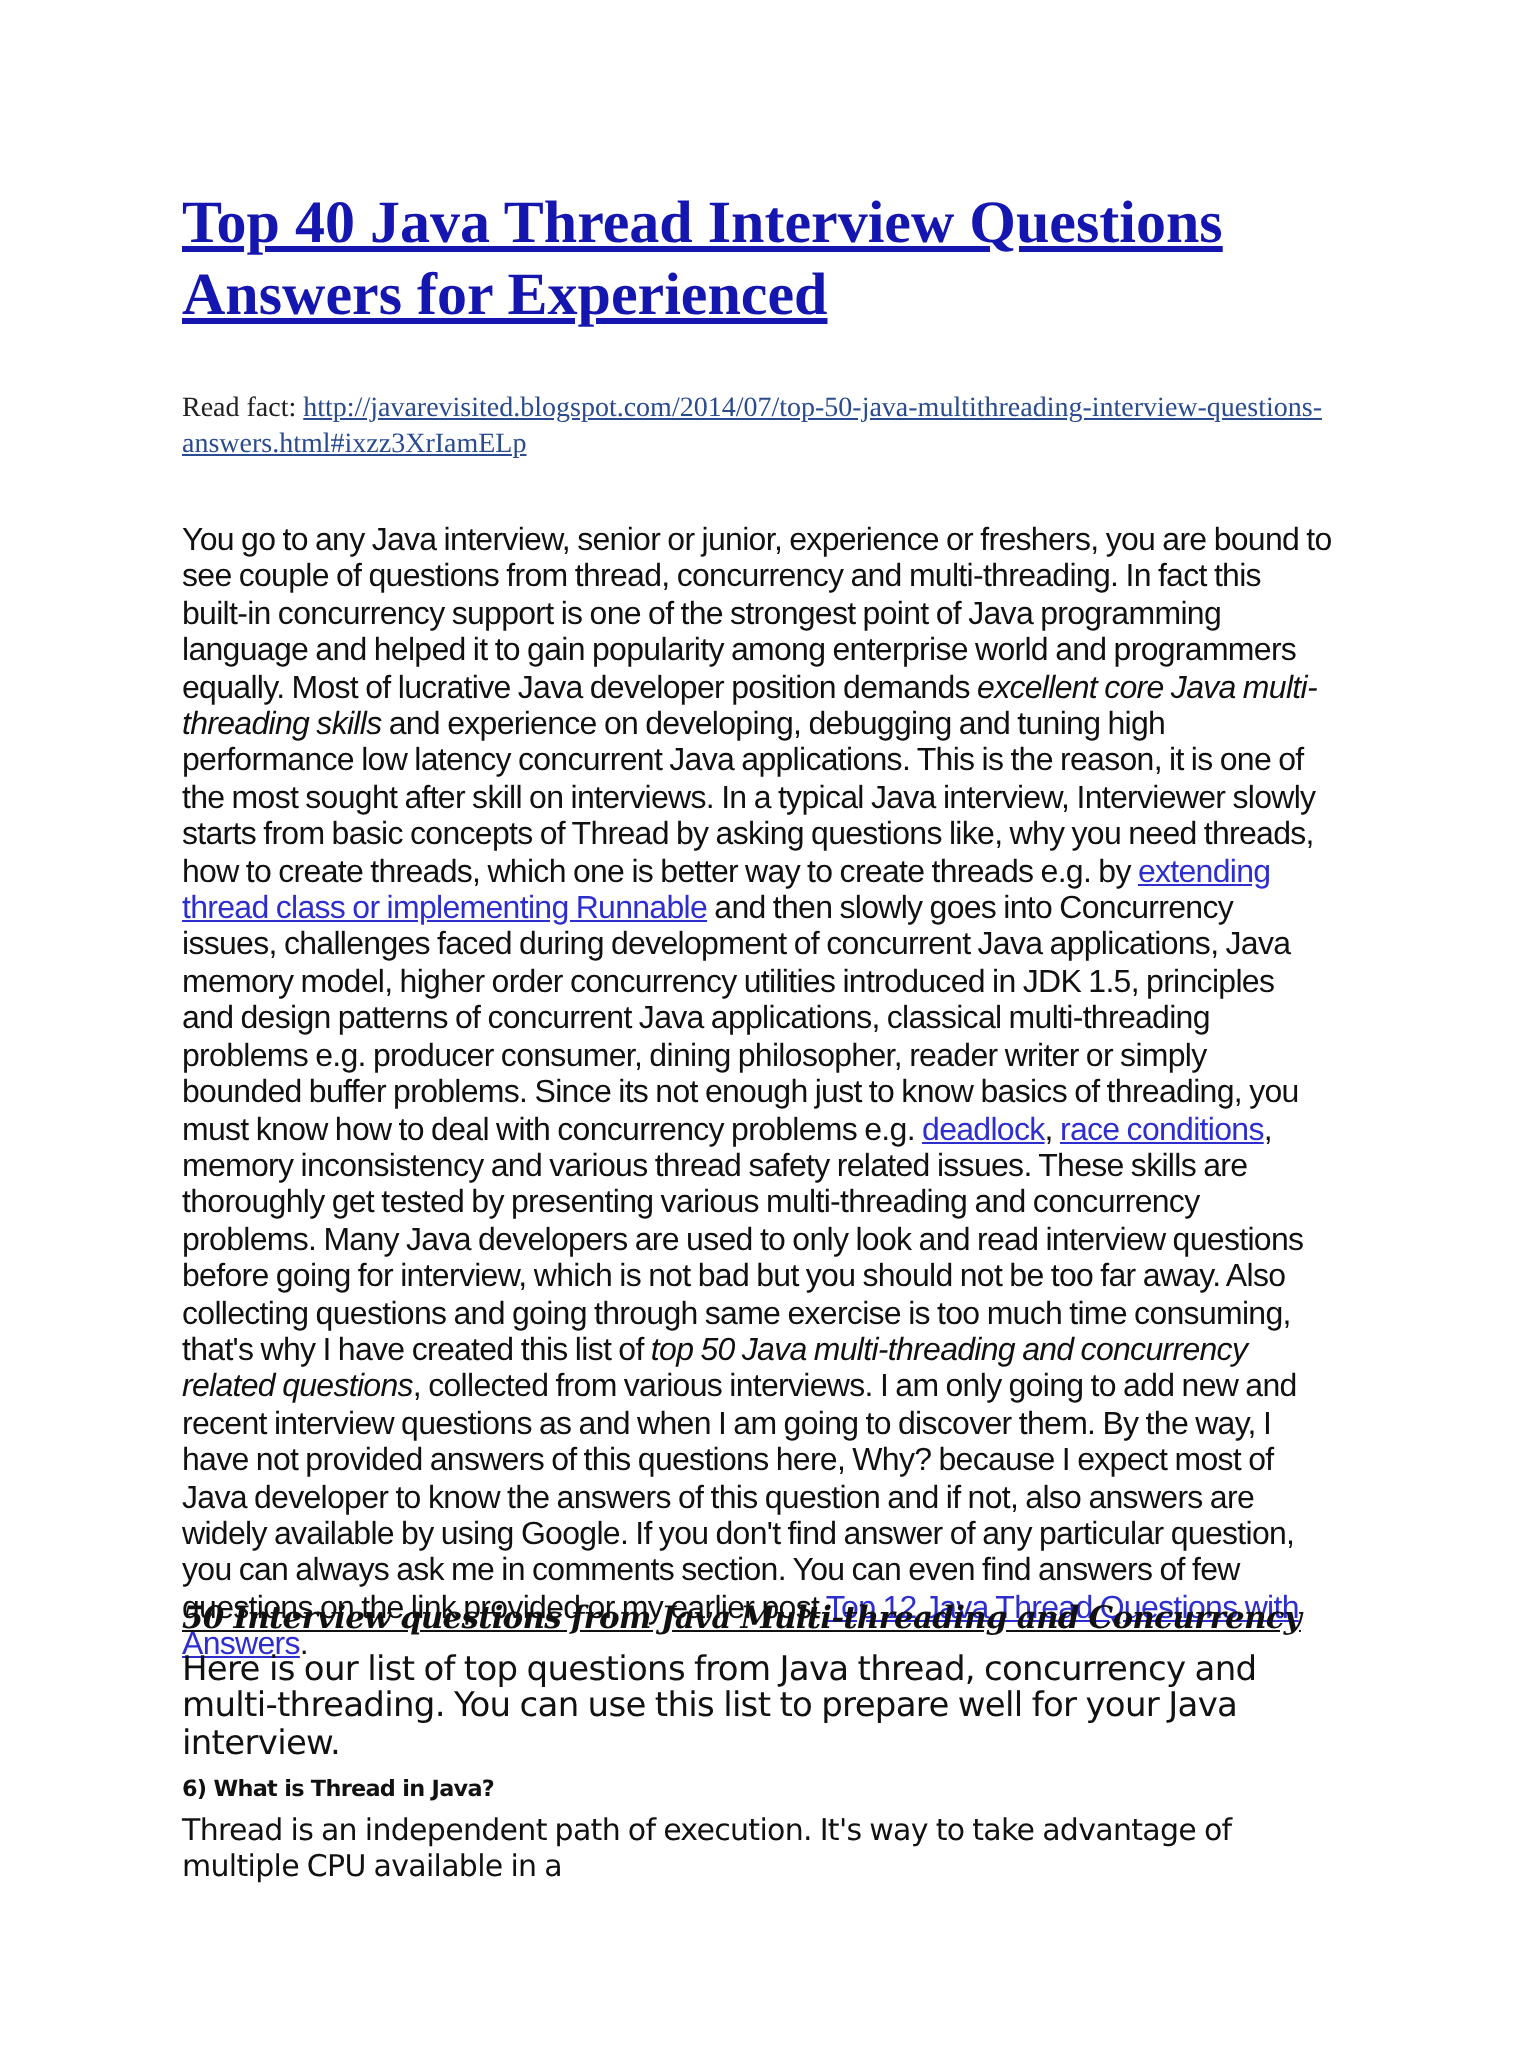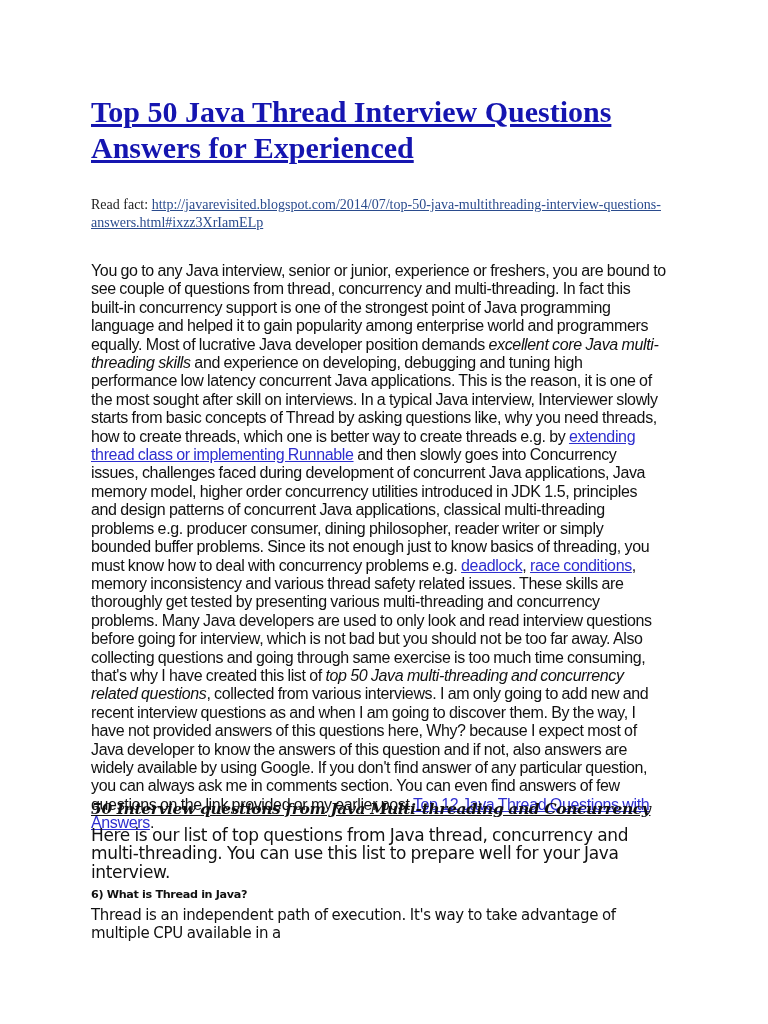--- a/index.html
+++ b/index.html
@@ -43,21 +43,21 @@
     .q-answer {
       position: absolute; left: 0; top: 906px; width: 575px;
       font-family: "DejaVu Sans", sans-serif; font-size: 15px; line-height: 18.4px;
       color: #111; letter-spacing: -0.35px; word-spacing: -0.5px;
     }
   </style>
 </head>
 <body>
 
 <div class="page">
-  <div class="title">Top 50 Java Thread Interview Questions Answers for Experienced</div>
+  <div class="title">Top 40 Java Thread Interview Questions Answers for Experienced</div>
 
   <div class="readmore">
     <span>Read fact: </span><a>http://javarevisited.blogspot.com/2014/07/top-50-java-multithreading-interview-questions-answers.html#ixzz3XrIamELp</a>
   </div>
 
   <div class="body-text">
     <span>You go to any Java interview, senior or junior, experience or freshers,  you are bound to see couple of questions from thread, concurrency and multi-threading. In fact this built-in concurrency support is one of the strongest point of Java programming language and helped it to gain popularity among enterprise world and programmers equally. Most of lucrative Java developer position demands </span><em>excellent core Java multi-threading skills</em><span> and experience on developing, debugging and tuning high performance low latency concurrent Java applications. This is the reason, it is one of the most sought after skill on interviews. In a typical Java interview, Interviewer slowly starts from basic concepts of Thread by asking questions like, why you need threads, how to create threads, which one is better way to create threads e.g. by </span><a>extending thread class or implementing Runnable</a><span> and then slowly goes into Concurrency issues, challenges faced during development of concurrent Java applications, Java memory model, higher order concurrency utilities introduced in JDK 1.5, principles and design patterns of concurrent Java applications, classical multi-threading problems e.g. producer consumer, dining philosopher, reader writer or simply bounded buffer problems. Since its not enough just to know basics of threading, you must know how to deal with concurrency problems e.g. </span><a>deadlock</a><span>, </span><a>race conditions</a><span>, memory inconsistency and various thread safety related issues. These skills are thoroughly get tested by presenting various multi-threading and concurrency problems. Many Java developers are used to only look and read interview questions before going for interview, which is not bad but you should not be too far away. Also collecting questions and going through same exercise is too much time consuming, that's why I have created this list of </span><em>top 50 Java multi-threading and concurrency related questions</em><span>, collected from various interviews. I am only going to add new and recent interview questions as and when I am going to discover them. By the way, I have not provided answers of this questions here, Why? because I expect most of Java developer to know the answers of this question and if not, also answers are widely available by using Google. If you don't find answer of any particular question, you can always ask me in comments section. You can even find answers of few questions on the link provided or my earlier post </span><a>Top 12 Java Thread Questions with Answers</a><span>.</span>
   </div>
 
   <div class="section-heading">50 Interview questions from Java Multi-threading and Concurrency</div>

